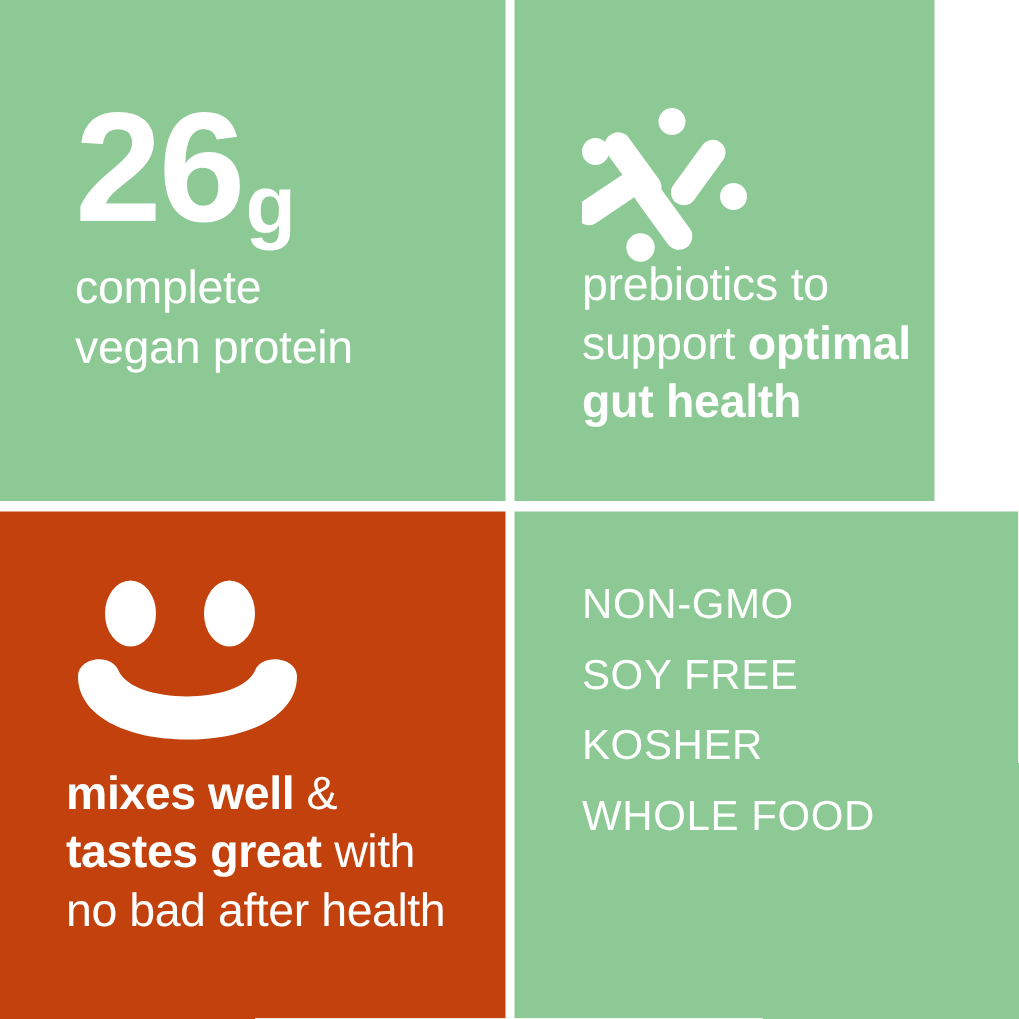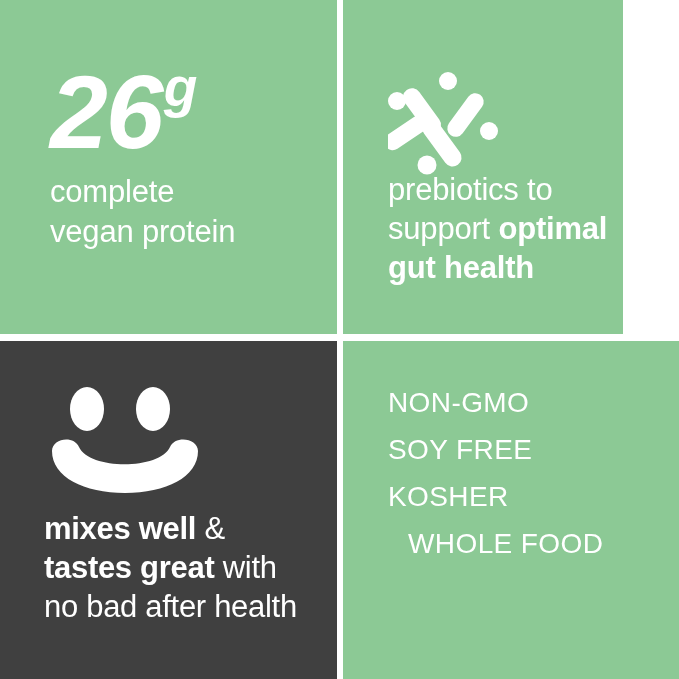--- a/index.html
+++ b/index.html
@@ -37,24 +37,23 @@
     position: absolute;
     left: 0; top: 0; right: 0; bottom: 0;
   }
 
   
   #quad-protein .big-number-row {
     position: absolute;
     left: 50px;
     top: 60px;
     display: flex;
-    align-items: flex-start;
+    align-items: flex-end;
     color: #ffffff;
     line-height: 1;
-    font-style: italic;
   }
   #quad-protein .big-number {
     font-size: 104px;
     font-weight: bold;
     letter-spacing: -2px;
   }
   #quad-protein .big-unit {
     font-size: 55px;
     font-weight: bold;
     margin-left: 2px;
@@ -124,21 +123,21 @@
   #quad-claims .claims li {
     color: #ffffff;
     font-size: 28px;
     font-weight: normal;
     letter-spacing: 0.4px;
     line-height: 1;
     margin: 0 0 19px 0;
     text-transform: uppercase;
     white-space: nowrap;
   }
-  #quad-claims .claims li:last-child { margin-bottom: 0; margin-left: 20px; }
+  #quad-claims .claims li:last-child { margin-bottom: 0; }
 </style>
 </head>
 <body>
 
 <div id="infographic">
 
   <div class="quad" id="quad-protein" style="background: rgb(140, 201, 149);">
     <div class="quad-inner">
       <div class="big-number-row">
         <span class="big-number">26</span>
@@ -173,21 +172,21 @@
         </svg>
       </div>
       <div class="copy">
         <span>prebiotics to</span><br>
         <span>support </span><span class="b">optimal</span><br>
         <span class="b">gut health</span>
       </div>
     </div>
   </div>
 
-  <div class="quad" id="quad-taste" style="background: #404040;">
+  <div class="quad" id="quad-taste" style="background: #c2410c;">
     <div class="quad-inner">
       <div class="smiley-wrap">
         <svg viewBox="0 0 170 115" width="170" height="115" aria-hidden="true">
           <g fill="#ffffff">
             <ellipse cx="45" cy="28" rx="17" ry="22"></ellipse>
             <ellipse cx="111" cy="28" rx="17" ry="22"></ellipse>
             <path d="M10 70
                      C 10 57, 32 54, 37 66
                      C 47 89, 118 89, 128 66
                      C 133 54, 156 57, 156 70

